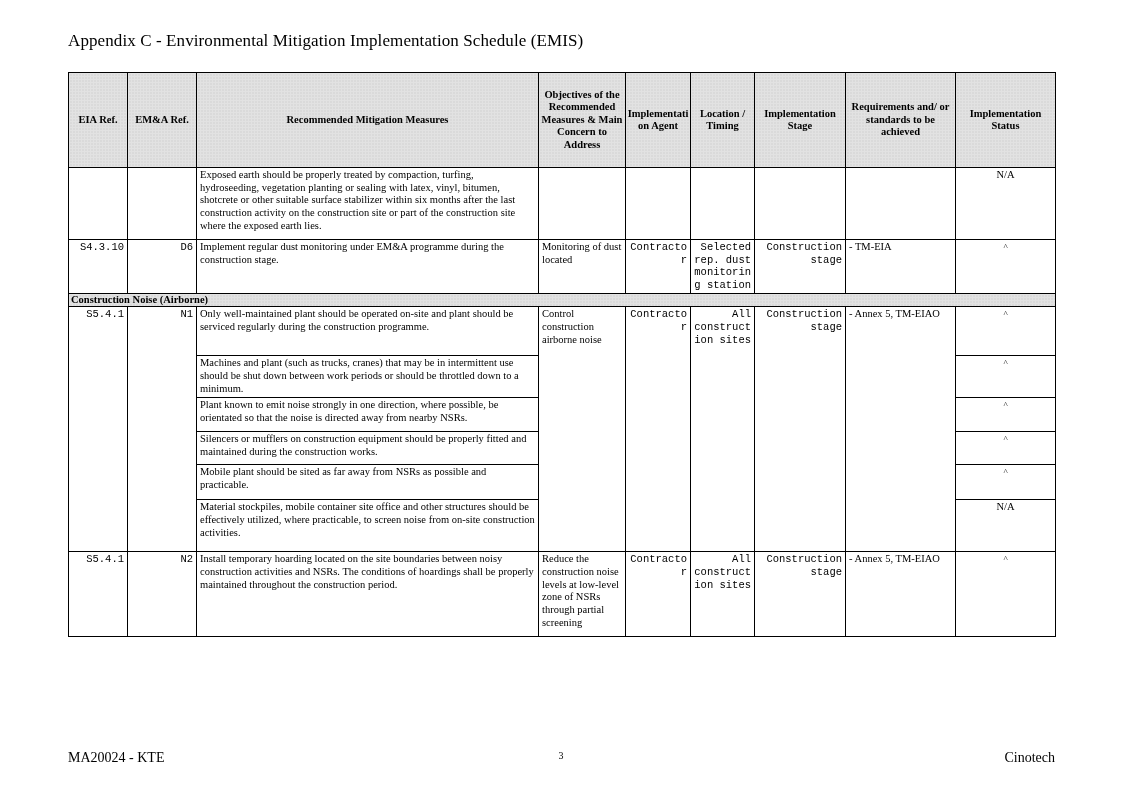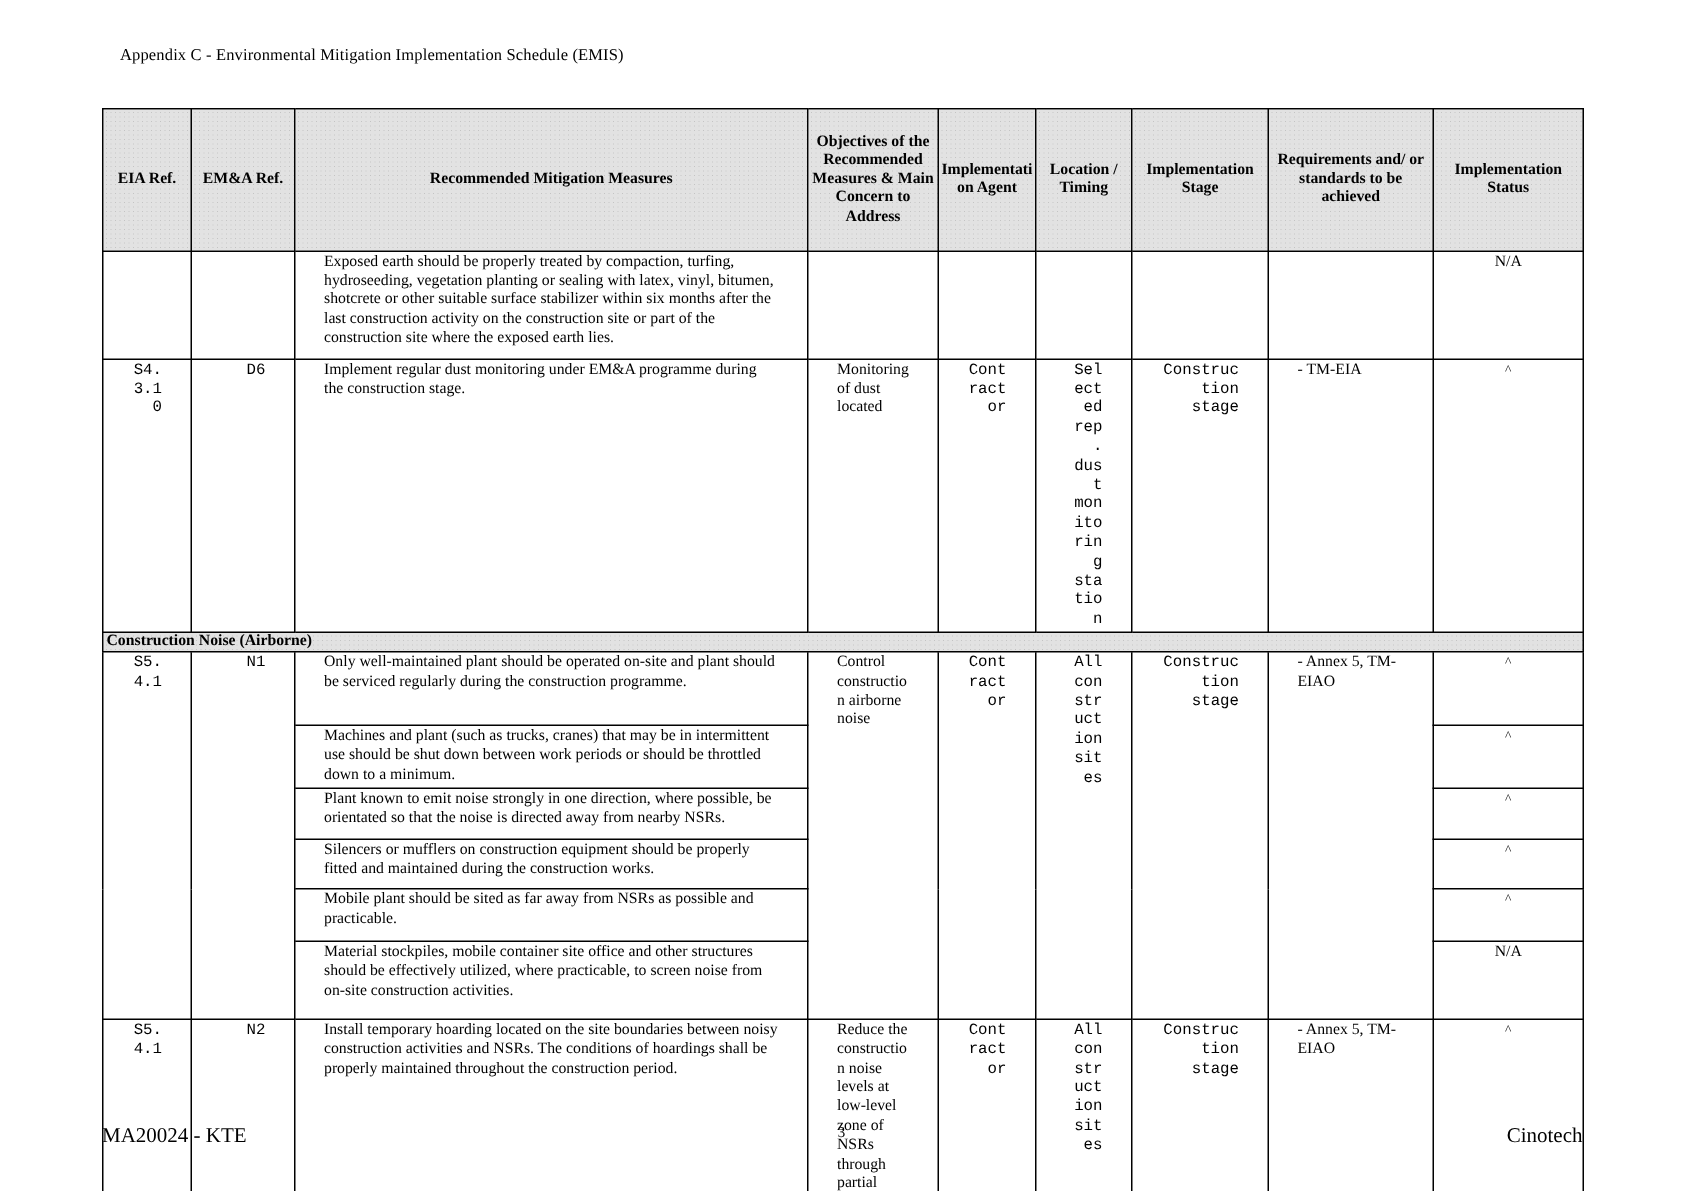--- a/index.html
+++ b/index.html
@@ -1,33 +1,33 @@
 <!DOCTYPE html>
 <html><head>
 <meta charset="utf-8">
 <style>
   * { margin:0; padding:0; box-sizing:border-box; }
   html,body { width:1122px; height:794px; background:#ffffff; }
   body { position:relative; font-family:"Liberation Serif", serif; color:#000; }
 
   .page-heading {
-    position:absolute; left:80px; top:31px;
-    font-size:11px; letter-spacing:0.1px;
+    position:absolute; left:68px; top:31px;
+    font-size:17px; letter-spacing:0.1px;
   }
 
   .table-wrap { position:absolute; left:68px; top:72px; }
 
   table.emis {
     border-collapse:collapse; table-layout:fixed; width:987px;
     font-size:10.5px;
   }
   table.emis td, table.emis th {
     border:1px solid #000;
     vertical-align:top;
-    padding:1px 19px;
+    padding:1px 3px;
     line-height:1.22;
     overflow:hidden;
     word-wrap:break-word;
   }
   table.emis th {
     font-weight:bold;
     vertical-align:middle;
     text-align:center;
     padding:16px 1px;
     line-height:1.18;

